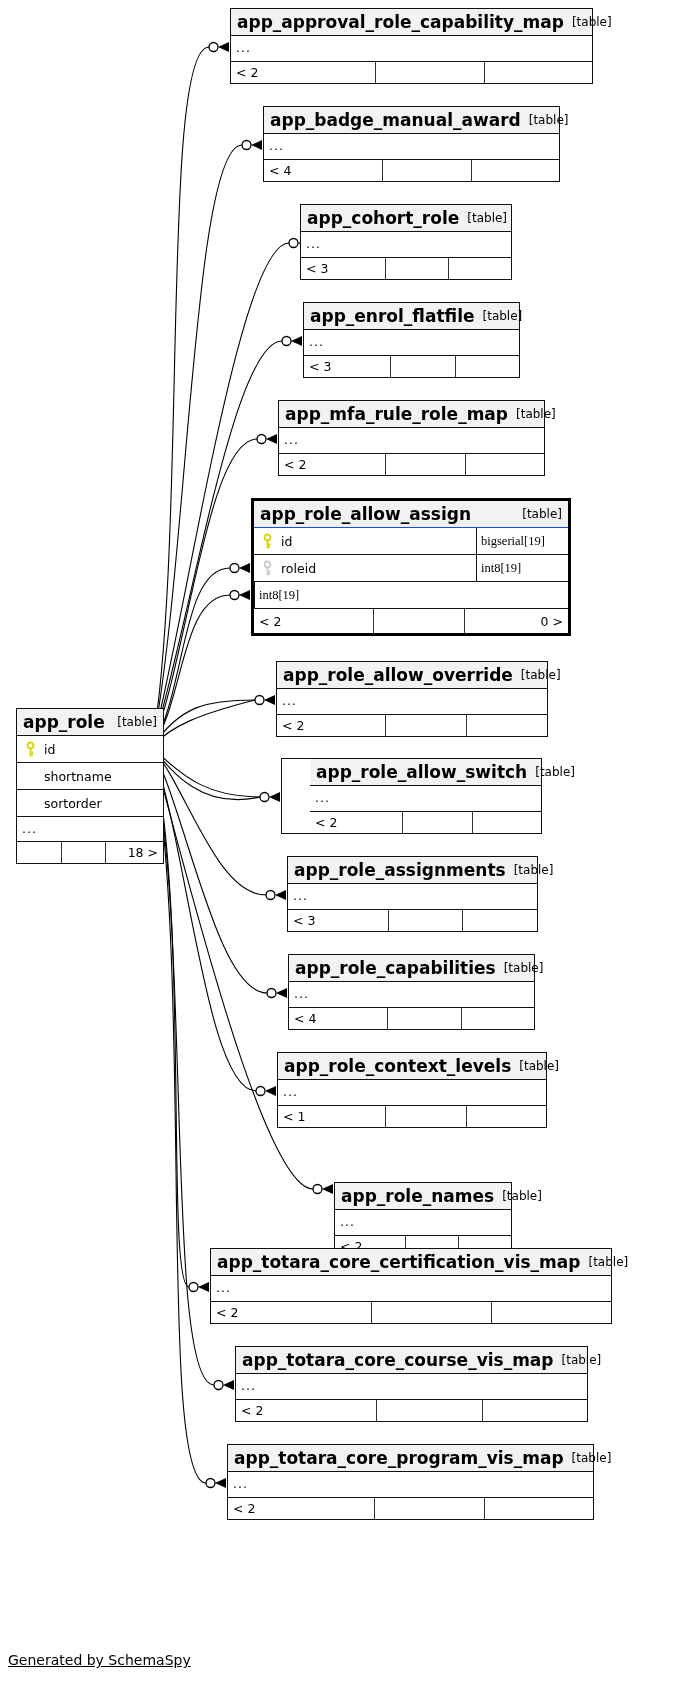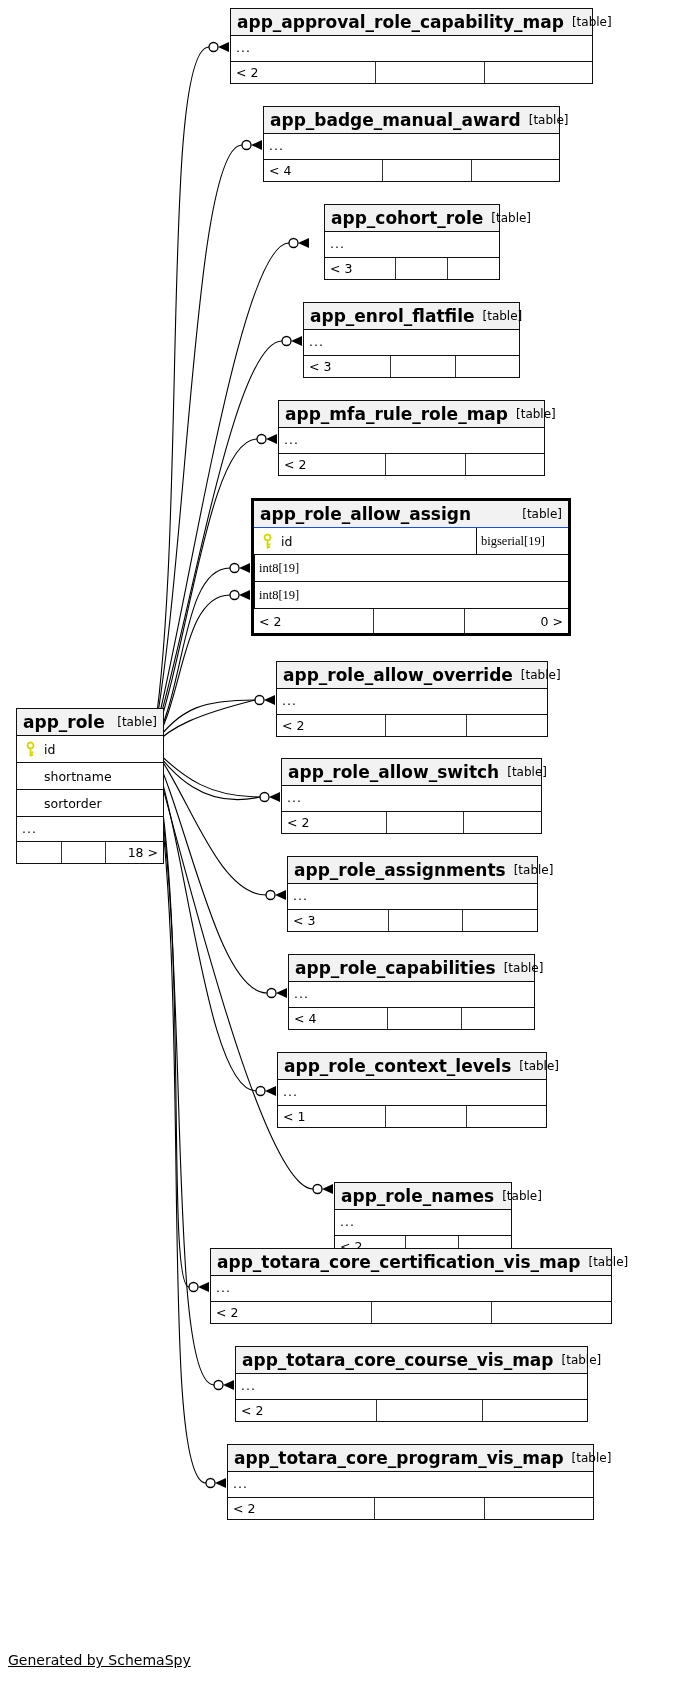--- a/index.html
+++ b/index.html
@@ -143,21 +143,21 @@
       <span class="ttag">[table]</span>
     </div>
     <div class="trow dots">...</div>
     <div class="tfoot">
       <span class="fcell c1">&lt; 4</span>
       <span class="fcell c2"></span>
       <span class="fcell c3"></span>
     </div>
   </div>
 
-  <div class="tbl" style="left:324px;top:204px;width:176px;">
+  <div class="tbl" style="left:300px;top:204px;width:212px;">
     <div class="thead">
       <span class="tname">app_cohort_role</span>
       <span class="ttag">[table]</span>
     </div>
     <div class="trow dots">...</div>
     <div class="tfoot">
       <span class="fcell c1">&lt; 3</span>
       <span class="fcell c2"></span>
       <span class="fcell c3"></span>
     </div>
@@ -197,20 +197,26 @@
     <div class="crow">
       <span class="cname">
         <svg class="keyicon" width="11" height="17" viewBox="0 0 11 17">
           <path d="M5.5 1.5 a3 3 0 1 1 -0.01 0 M5.5 7.5 V15.5 M5.5 11.5 H8.5 M5.5 14 H8" fill="none" stroke-width="1.8" stroke="#d6d600"></path>
         </svg>
         <span>id</span>
       </span>
       <span class="ctype">bigserial[19]</span>
     </div>
     <div class="crow">
+      <span class="cname">
+        <svg class="keyicon" width="11" height="17" viewBox="0 0 11 17">
+          <path d="M5.5 1.5 a3 3 0 1 1 -0.01 0 M5.5 7.5 V15.5 M5.5 11.5 H8.5 M5.5 14 H8" fill="none" stroke-width="1.8" stroke="#c9c9c9"></path>
+        </svg>
+        <span>roleid</span>
+      </span>
       <span class="ctype">int8[19]</span>
     </div>
     <div class="crow">
       <span class="ctype">int8[19]</span>
     </div>
     <div class="tfoot" style="height:24px;">
       <span class="fcell c1" style="flex-basis:38%;">&lt; 2</span>
       <span class="fcell c2" style="flex-basis:29%;"></span>
       <span class="fcell c3">0 &gt;</span>
     </div>
@@ -222,21 +228,21 @@
       <span class="ttag">[table]</span>
     </div>
     <div class="trow dots">...</div>
     <div class="tfoot">
       <span class="fcell c1">&lt; 2</span>
       <span class="fcell c2"></span>
       <span class="fcell c3"></span>
     </div>
   </div>
 
-  <div class="tbl" style="left:281px;top:758px;width:261px;">
+  <div class="tbl" style="left:281px;top:758px;width:261px;padding-left:28px;">
     <div class="thead">
       <span class="tname">app_role_allow_switch</span>
       <span class="ttag">[table]</span>
     </div>
     <div class="trow dots">...</div>
     <div class="tfoot">
       <span class="fcell c1">&lt; 2</span>
       <span class="fcell c2"></span>
       <span class="fcell c3"></span>
     </div>

